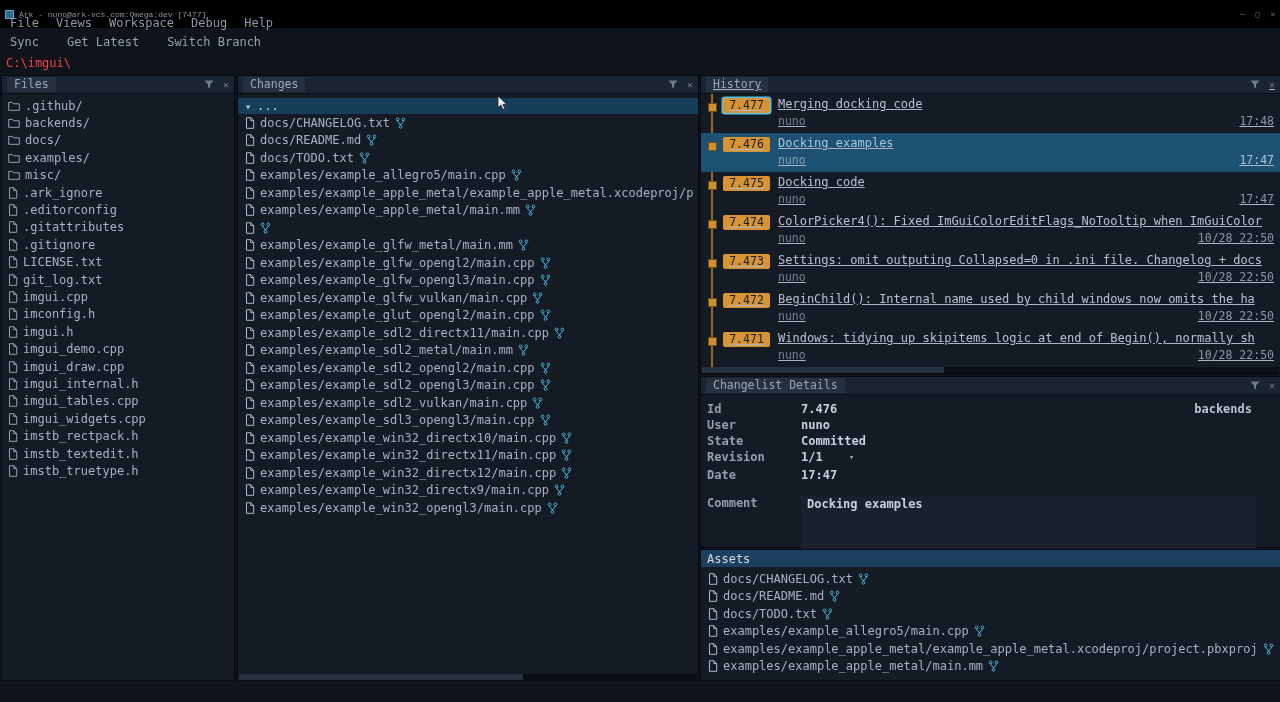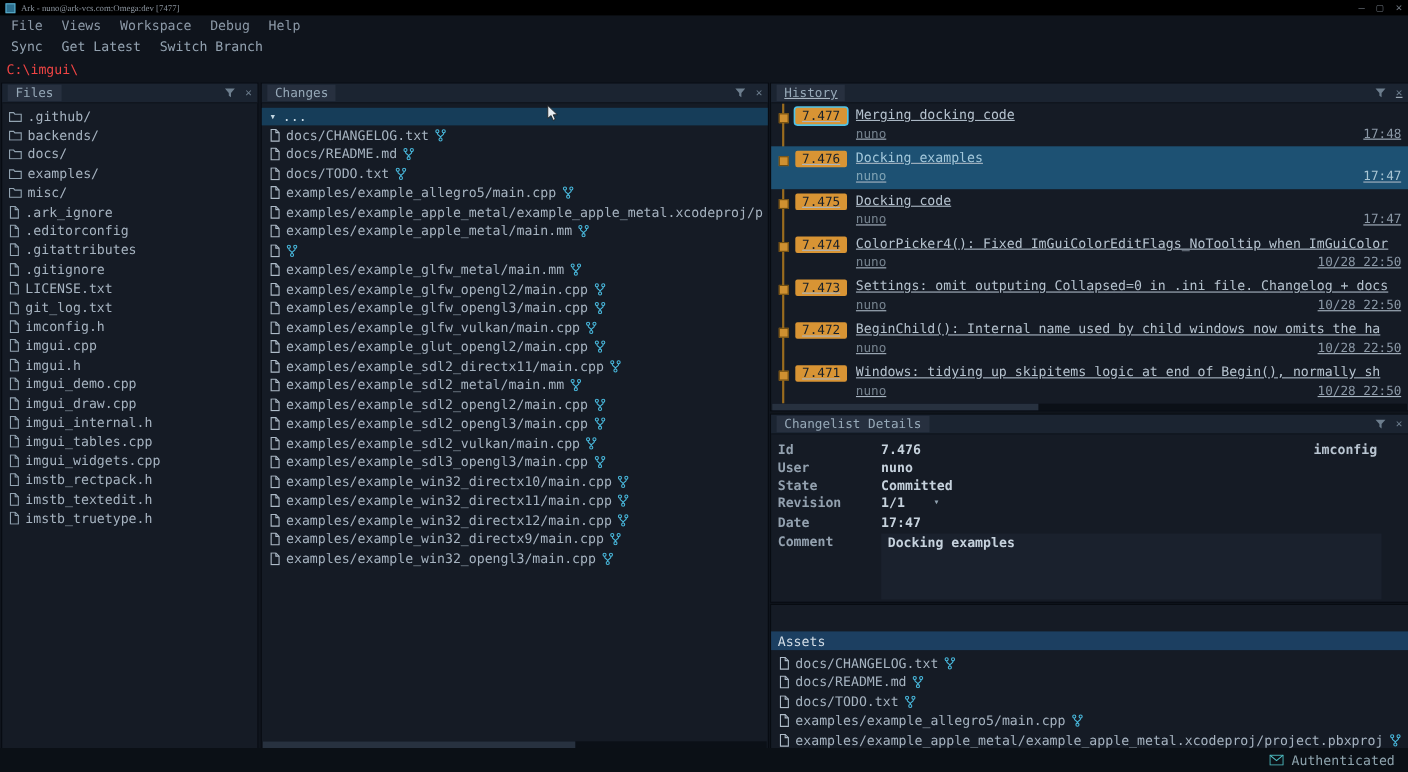--- a/index.html
+++ b/index.html
@@ -1,24 +1,24 @@
 <!DOCTYPE html>
 <html><head>
 <meta charset="utf-8">
 <style>
   html,body{margin:0;padding:0;background:#000;}
   .window{position:relative;width:1280px;height:702px;background:#0f141c;overflow:hidden;
     font-family:"DejaVu Sans Mono",monospace;font-size:12px;color:#a9b6c3;}
   
-  .titlebar{position:absolute;left:0;top:0;right:0;height:14px;background:#000;display:flex;align-items:center;gap:5px;
-    padding:0 5px;font-family:Liberation Serif, serif;font-size:8px;color:#8b949e;}
+  .titlebar{position:absolute;left:0;top:0;right:0;height:28px;background:#000;display:flex;align-items:center;gap:5px;
+    padding:0 5px;font-family:Liberation Mono, monospace;font-size:8px;color:#8b949e;}
   .appicon{width:7px;height:7px;background:#2d6f8e;border:1px solid #57aac8;flex:0 0 auto;}
   .win-controls{margin-left:auto;display:flex;gap:10px;font-size:8px;color:#6f7780;}
   .menubar{position:absolute;left:0;top:14px;right:0;height:18px;display:flex;align-items:center;gap:17px;padding:0 10px;color:#8c99a7;}
-  .toolbar{position:absolute;left:0;top:32px;right:0;height:20px;display:flex;align-items:center;gap:17px;padding:0 10px;color:#93a2b0;}
+  .toolbar{position:absolute;left:0;top:32px;right:0;height:20px;display:flex;align-items:center;gap:28px;padding:0 10px;color:#93a2b0;}
   .addressbar{position:absolute;left:0;top:54px;right:0;height:17px;display:flex;align-items:center;padding:0 6px;color:#ef4444;}
   
   .panel{position:absolute;background:#151b25;border:1px solid #070b11;}
   .phead{height:17px;background:#1b2431;display:flex;align-items:center;padding:0 5px;gap:9px;border-bottom:1px solid #0c1118;}
   .ptab{background:#27303f;color:#97a9b8;padding:0 7px;height:15px;line-height:15px;font-size:11.5px;white-space:nowrap;}
   .phspace{flex:1;}
   .phicon{color:#6d7e8e;display:flex;align-items:center;}
   .pclose{color:#6d7e8e;font-size:10px;line-height:1;}
   .files-panel{left:1px;top:75px;width:232px;height:604px;}
   .changes-panel{left:237px;top:75px;width:460px;height:604px;}
@@ -53,24 +53,24 @@
   .htime{color:#8b98a6;}
   .hrow.sel .htime{color:#a9c6d4;}
   
   .dbody{padding:6px 24px 0 6px;font-weight:bold;}
   .dfield{display:flex;height:16px;align-items:center;}
   .dlabel{width:94px;color:#93a1af;flex:0 0 auto;}
   .dvalue{color:#c6d2dd;white-space:nowrap;}
   .dextra{margin-left:auto;color:#b9c5d1;padding-right:4px;}
   .combo-arrow{color:#8fa0ae;font-size:9px;margin-left:26px;}
   .dfield.gap{margin-top:2px;}
-  .comment-row{display:flex;margin-top:2px;}
+  .comment-row{display:flex;margin-top:13px;}
   .comment-box{flex:1;background:#1a212d;min-height:58px;padding:1px 6px;color:#c6d2dd;}
   
-  .assets-head{height:17px;background:#1c3f61;display:flex;align-items:center;padding:0 6px;color:#d3dde6;margin-top:24px;}
+  .assets-head{height:17px;background:#1c3f61;display:flex;align-items:center;padding:0 6px;color:#d3dde6;}
   .alist{padding-top:3px;}
   
   .statusbar{position:absolute;left:0;top:680px;right:0;height:22px;background:#0b1016;display:flex;align-items:center;
     justify-content:flex-end;gap:7px;padding:0 12px;color:#8ea3ad;}
   .statusbar .ic{color:#4fbdc2;display:flex;}
   .cursor{position:absolute;left:497px;top:95px;pointer-events:none;z-index:20;}
 </style>
 </head>
 <body>
 
@@ -184,28 +184,28 @@
             <path d="M1.5 .7 H5.8 L8.7 3.6 V11.3 H1.5 Z" fill="none" stroke="currentColor"></path>
             <path d="M5.8 .7 V3.6 H8.7" fill="none" stroke="currentColor"></path>
           </svg>
           <span>git_log.txt</span>
         </div>
         <div class="frow">
           <svg class="ic" width="10" height="12" viewBox="0 0 10 12">
             <path d="M1.5 .7 H5.8 L8.7 3.6 V11.3 H1.5 Z" fill="none" stroke="currentColor"></path>
             <path d="M5.8 .7 V3.6 H8.7" fill="none" stroke="currentColor"></path>
           </svg>
+          <span>imgui.cpp</span>
+        </div>
+        <div class="frow">
+          <svg class="ic" width="10" height="12" viewBox="0 0 10 12">
+            <path d="M1.5 .7 H5.8 L8.7 3.6 V11.3 H1.5 Z" fill="none" stroke="currentColor"></path>
+            <path d="M5.8 .7 V3.6 H8.7" fill="none" stroke="currentColor"></path>
+          </svg>
           <span>imconfig.h</span>
-        </div>
-        <div class="frow">
-          <svg class="ic" width="10" height="12" viewBox="0 0 10 12">
-            <path d="M1.5 .7 H5.8 L8.7 3.6 V11.3 H1.5 Z" fill="none" stroke="currentColor"></path>
-            <path d="M5.8 .7 V3.6 H8.7" fill="none" stroke="currentColor"></path>
-          </svg>
-          <span>imgui.cpp</span>
         </div>
         <div class="frow">
           <svg class="ic" width="10" height="12" viewBox="0 0 10 12">
             <path d="M1.5 .7 H5.8 L8.7 3.6 V11.3 H1.5 Z" fill="none" stroke="currentColor"></path>
             <path d="M5.8 .7 V3.6 H8.7" fill="none" stroke="currentColor"></path>
           </svg>
           <span>imgui.h</span>
         </div>
         <div class="frow">
           <svg class="ic" width="10" height="12" viewBox="0 0 10 12">
@@ -684,21 +684,21 @@
         <svg width="10" height="9" viewBox="0 0 10 9">
             <path d="M.5 .5 H9.5 L6 4.5 V8.5 L4 7 V4.5 Z" fill="currentColor"></path>
           </svg>
       </span>
       <span class="pclose">✕</span>
     </div>
     <div class="dbody" id="details-body">
         <div class="dfield">
           <span class="dlabel">Id</span>
           <span class="dvalue">7.476</span>
-          <span class="dextra">imconfig</span>
+          <span class="dextra">backends</span>
         </div>
         <div class="dfield">
           <span class="dlabel">User</span>
           <span class="dvalue">nuno</span>
         </div>
         <div class="dfield">
           <span class="dlabel">State</span>
           <span class="dvalue">Committed</span>
         </div>
         <div class="dfield">
@@ -796,29 +796,20 @@
           <svg class="ic branch" width="11" height="12" viewBox="0 0 11 12">
             <circle cx="2.6" cy="2.4" r="1.4" fill="none" stroke="currentColor"></circle>
             <circle cx="8.4" cy="2.4" r="1.4" fill="none" stroke="currentColor"></circle>
             <circle cx="5.5" cy="9.8" r="1.4" fill="none" stroke="currentColor"></circle>
             <path d="M2.6 3.9 C2.6 6.6 5.5 5.9 5.5 8.3 M8.4 3.9 C8.4 6.6 5.5 5.9 5.5 8.3" fill="none" stroke="currentColor"></path>
           </svg>
         </div>
       </div>
   </div>
 
-  <div class="statusbar">
-    <span class="ic">
-      <svg width="13" height="10" viewBox="0 0 13 10">
-          <rect x=".5" y=".5" width="12" height="9" fill="none" stroke="currentColor"></rect>
-          <path d="M.5 .5 L6.5 5.5 L12.5 .5" fill="none" stroke="currentColor"></path>
-        </svg>
-    </span>
-    <span>Authenticated</span>
-  </div>
 
   <span class="cursor">
     <svg width="11" height="16" viewBox="0 0 11 16">
         <path d="M1 1 L1 12.5 L4 10 L5.9 14.4 L7.8 13.5 L5.9 9.4 L9.6 9.2 Z" fill="#e8eef2" stroke="#1a1a1a" stroke-width=".7"></path>
       </svg>
   </span>
 
 </div>
 
 </body></html>

